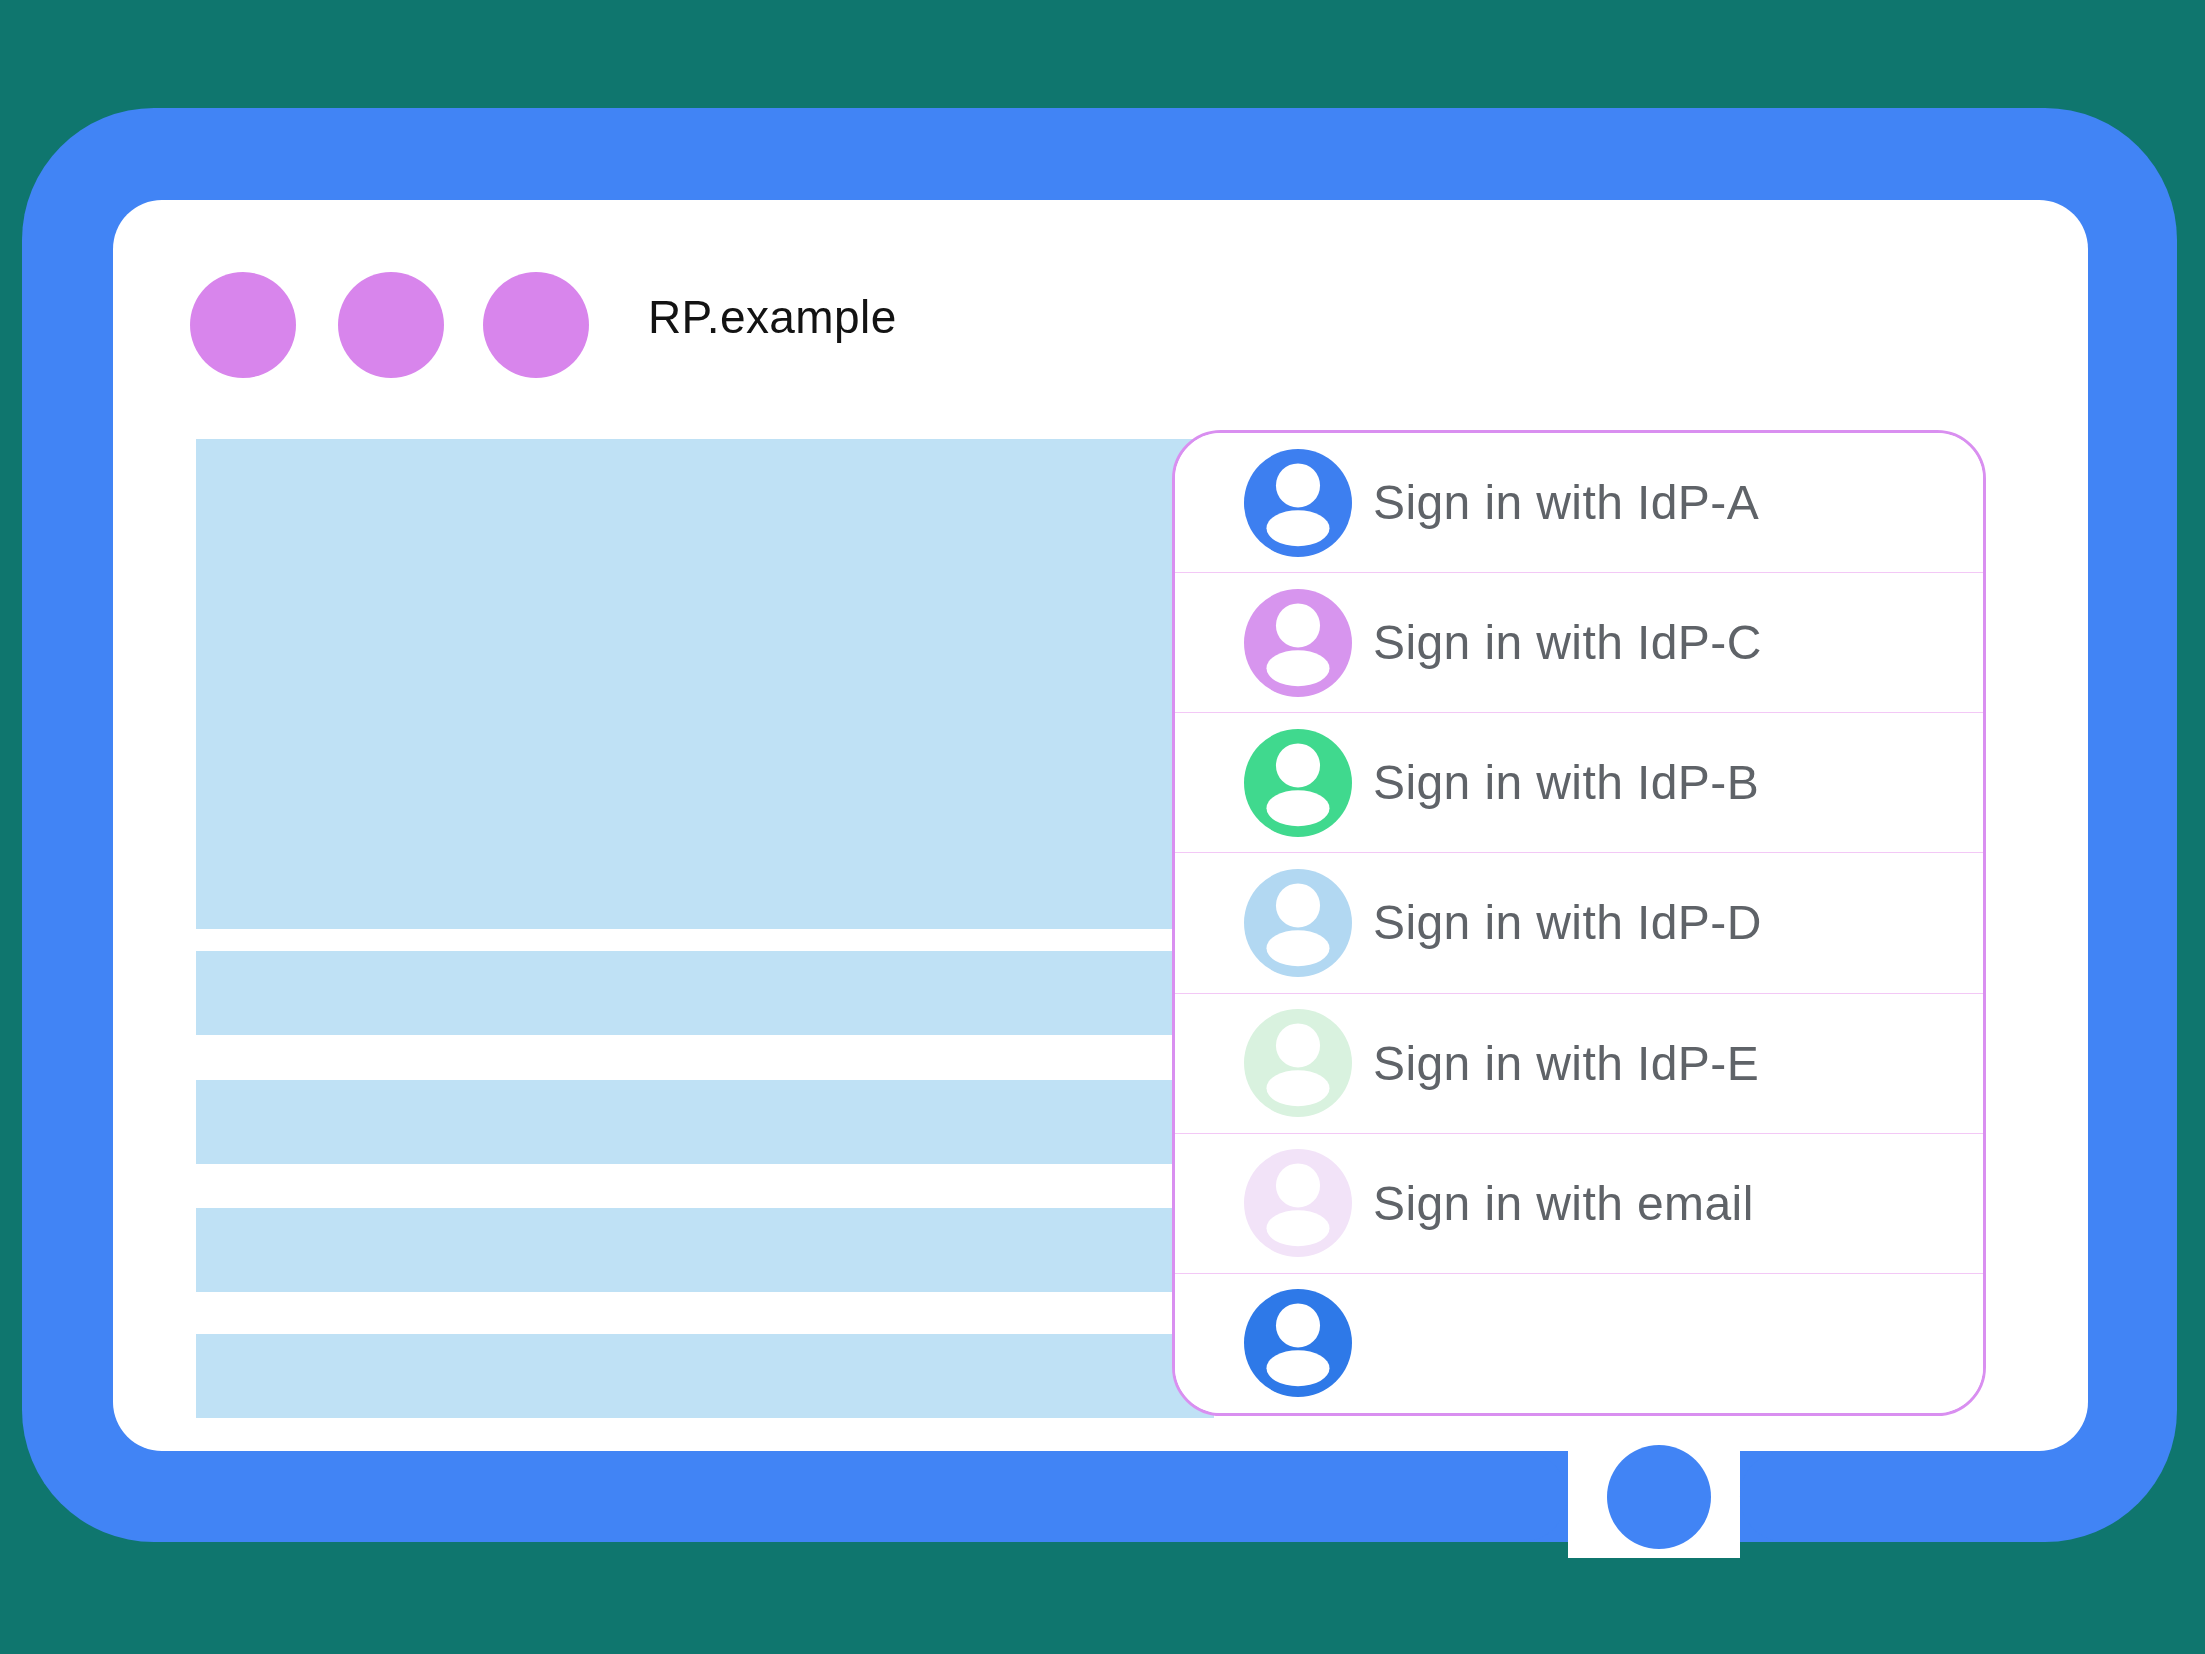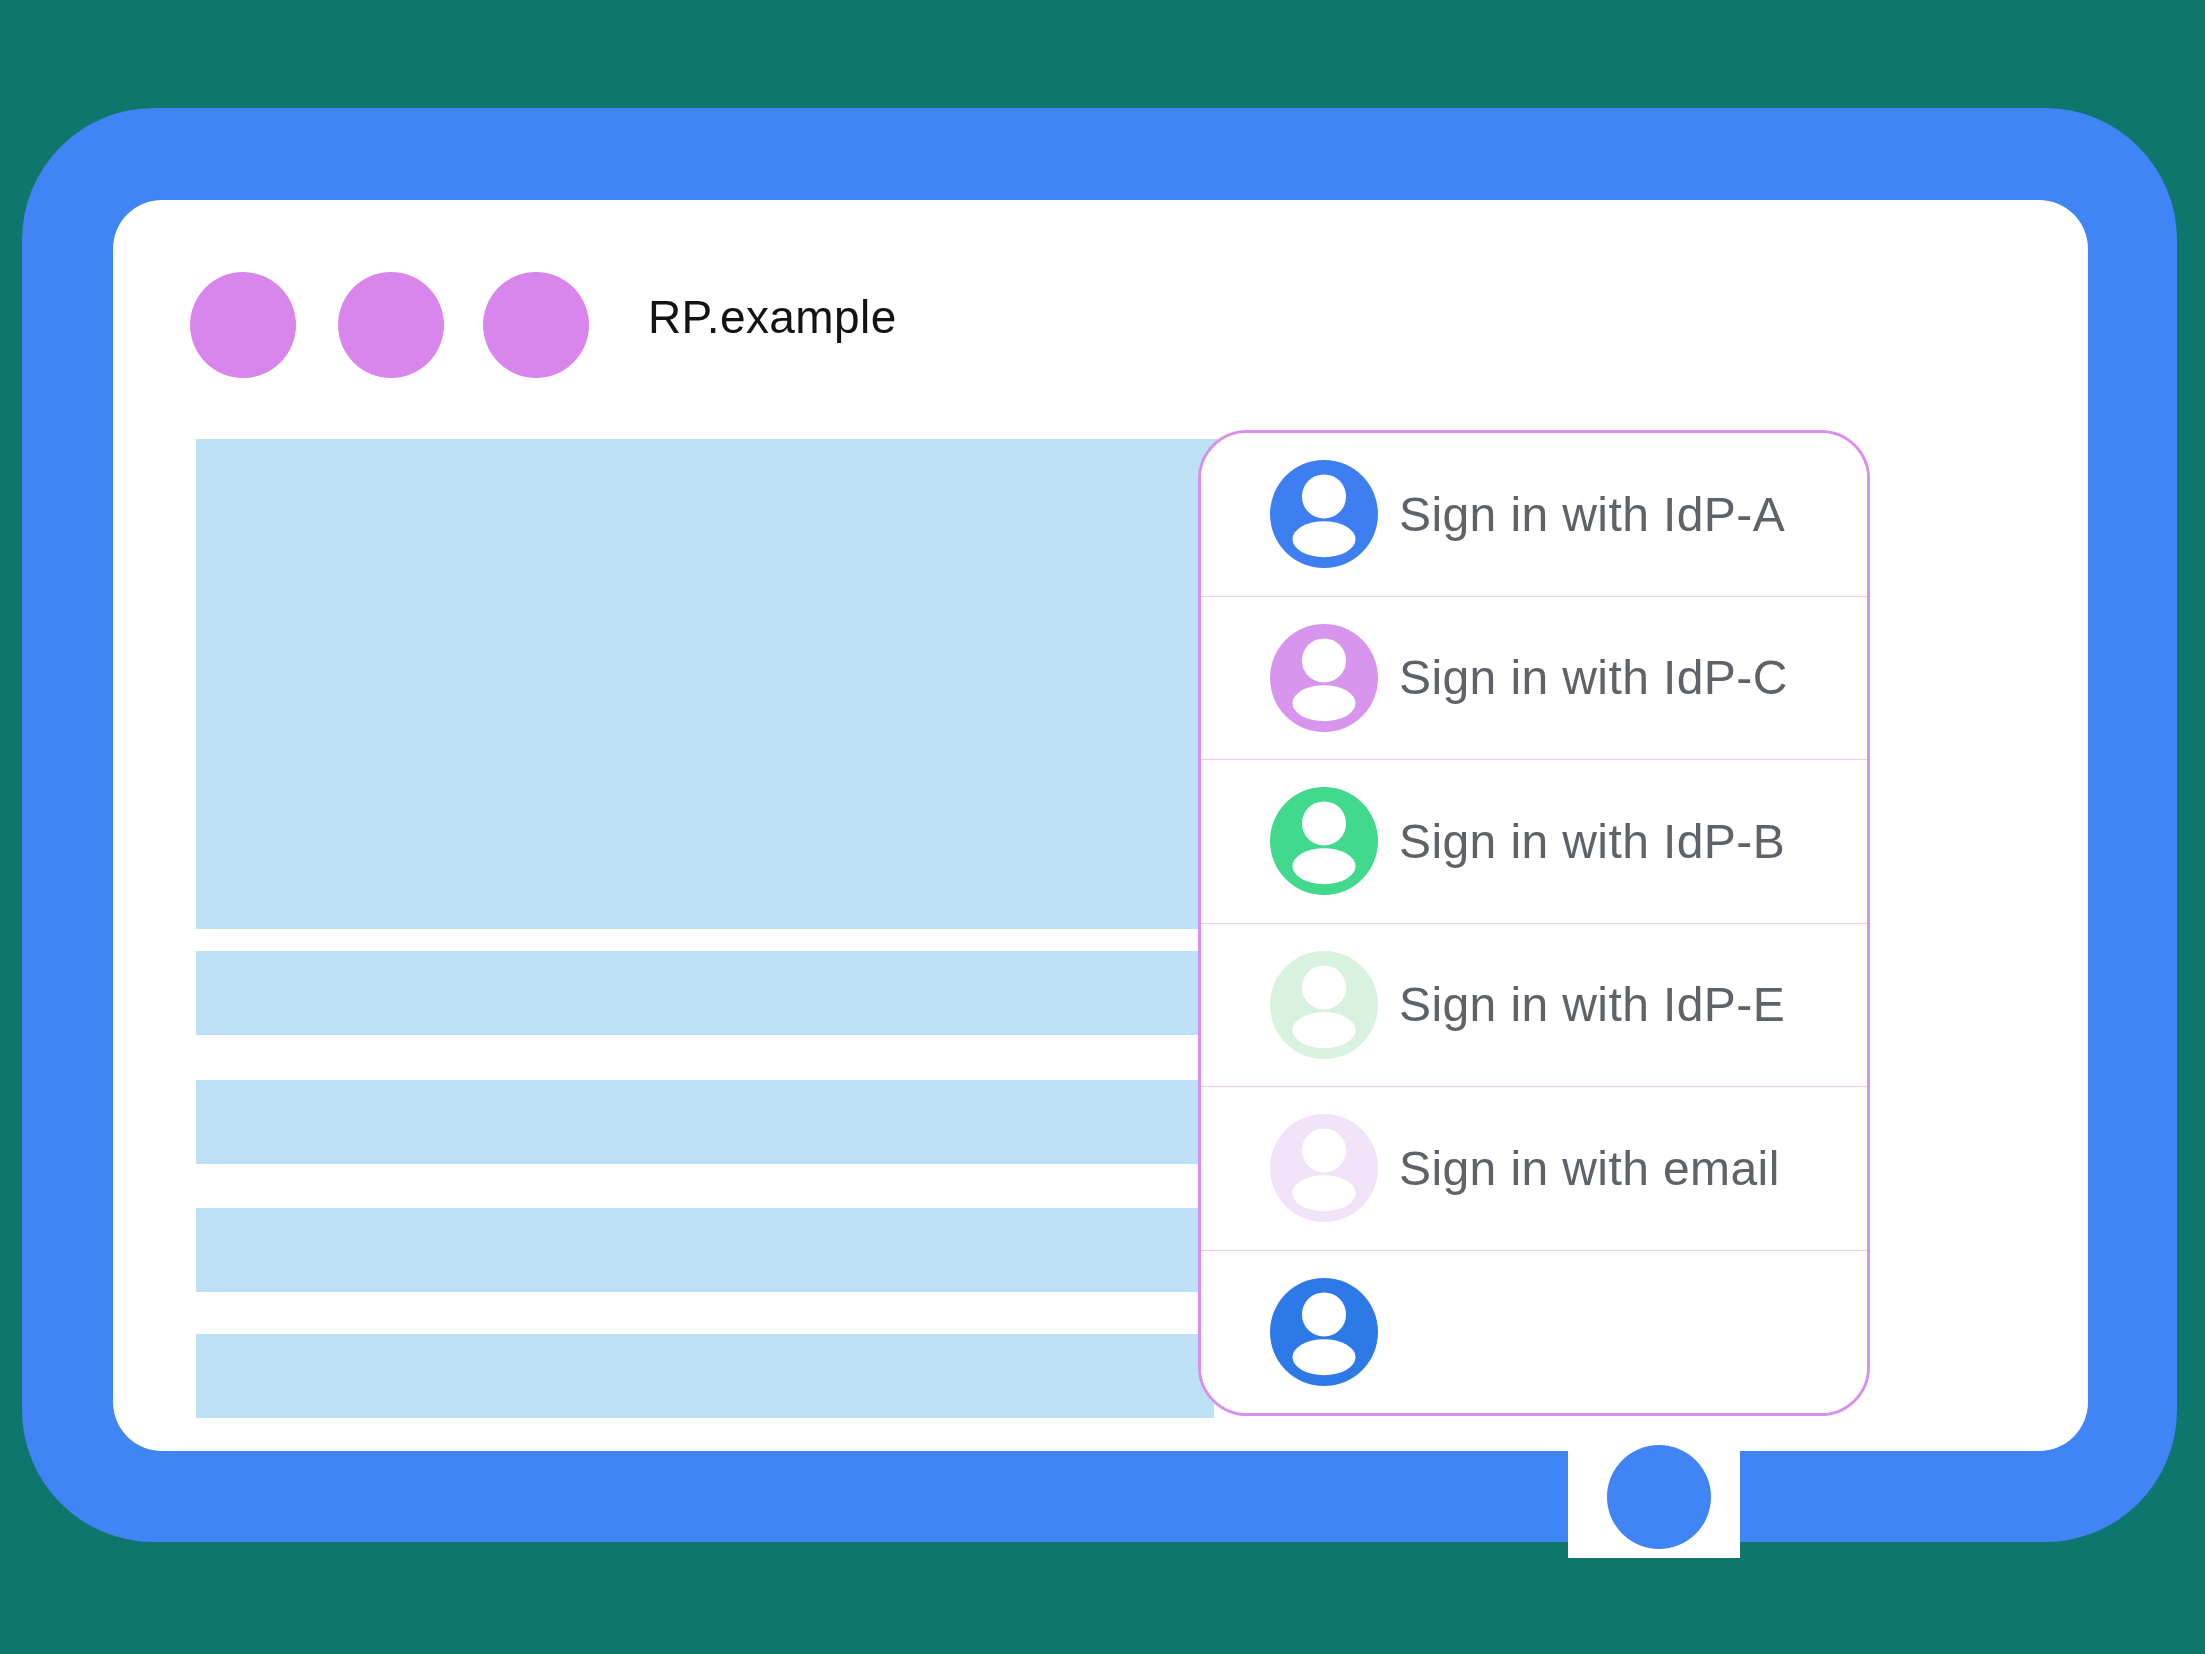--- a/index.html
+++ b/index.html
@@ -71,22 +71,22 @@
   
   .placeholder { background: var(--content-placeholder-blue, #BFE1F5); }
   .hero-block { left: 196px; top: 439px;  width: 1022px; height: 490px; }
   .line-1     { left: 196px; top: 951px; width: 1018px; height: 84px; }
   .line-2     { left: 196px; top: 1080px; width: 1018px; height: 84px; }
   .line-3     { left: 196px; top: 1208px; width: 1018px; height: 84px; }
   .line-4     { left: 196px; top: 1334px; width: 1018px; height: 84px; }
 
   
   .signin-dialog {
-    left: 1198px; top: 430px;
-    width: 672px; height: 986px;
+    left: 1172px; top: 430px;
+    width: 814px; height: 986px;
     box-sizing: border-box;
     background: #ffffff;
     border: 3.5px solid var(--dialog-border-purple, #D98FF0);
     border-radius: 49px;
     display: flex;
     flex-direction: column;
     overflow: hidden;
   }
   .signin-row {
     flex: 1 1 0;
@@ -162,20 +162,30 @@
     <span class="avatar">
       <svg viewBox="0 0 120 120" width="108" height="108" aria-hidden="true">
         <circle class="av-bg" cx="60" cy="60" r="60" fill="#40D98E"></circle>
         <circle class="av-head" cx="60" cy="40.5" r="24.5" fill="#ffffff"></circle>
         <ellipse class="av-body" cx="60" cy="88" rx="35" ry="20" fill="#ffffff"></ellipse>
       </svg>
     </span>
     <span class="signin-label">Sign in with IdP-B</span>
   </div>
 
+  <div class="signin-row">
+    <span class="avatar">
+      <svg viewBox="0 0 120 120" width="108" height="108" aria-hidden="true">
+        <circle class="av-bg" cx="60" cy="60" r="60" fill="#B2D8F2"></circle>
+        <circle class="av-head" cx="60" cy="40.5" r="24.5" fill="#ffffff"></circle>
+        <ellipse class="av-body" cx="60" cy="88" rx="35" ry="20" fill="#ffffff"></ellipse>
+      </svg>
+    </span>
+    <span class="signin-label">Sign in with IdP-D</span>
+  </div>
 
   <div class="signin-row">
     <span class="avatar">
       <svg viewBox="0 0 120 120" width="108" height="108" aria-hidden="true">
         <circle class="av-bg" cx="60" cy="60" r="60" fill="#D9F2DF"></circle>
         <circle class="av-head" cx="60" cy="40.5" r="24.5" fill="#ffffff"></circle>
         <ellipse class="av-body" cx="60" cy="88" rx="35" ry="20" fill="#ffffff"></ellipse>
       </svg>
     </span>
     <span class="signin-label">Sign in with IdP-E</span>

